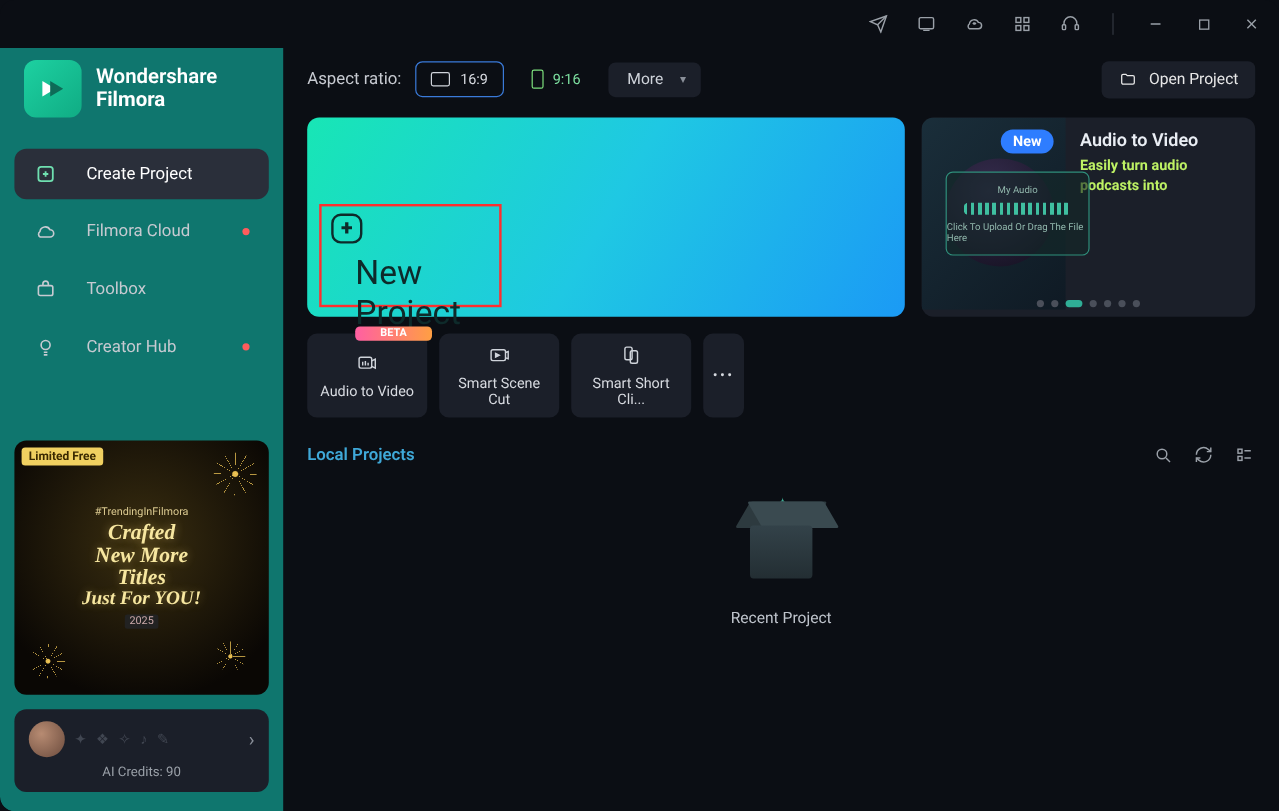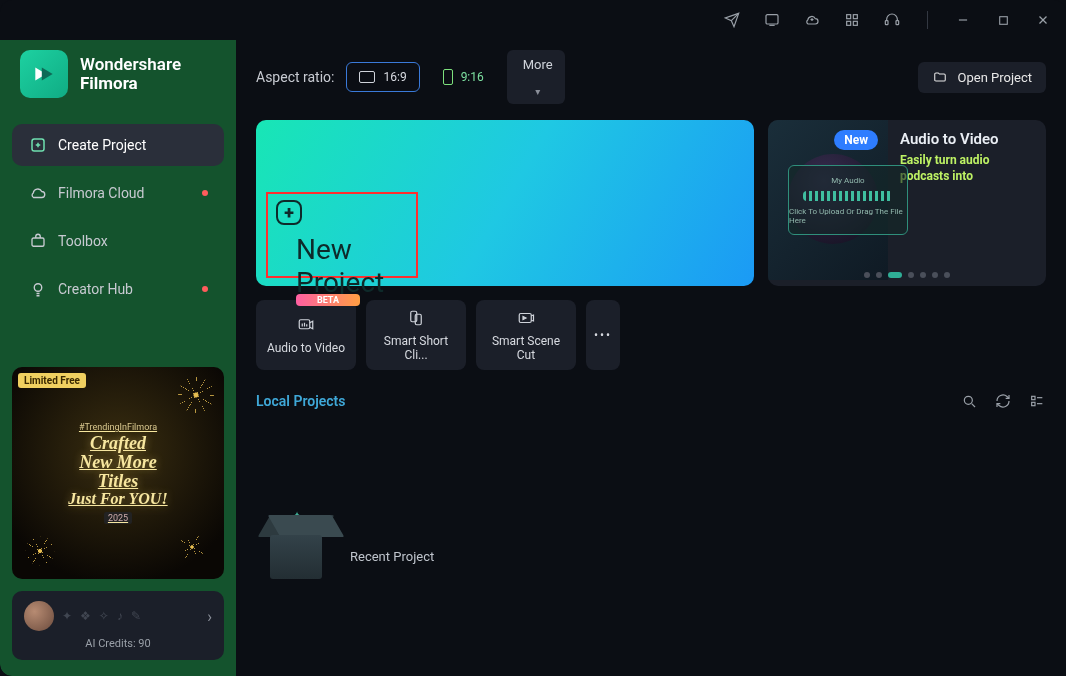--- a/index.html
+++ b/index.html
@@ -2,33 +2,33 @@
 <html><head>
 <meta charset="utf-8">
 <style>
 * { margin: 0; padding: 0; box-sizing: border-box; font-family: -apple-system, BlinkMacSystemFont, "Segoe UI", Roboto, sans-serif; }
 body { background: #0b0e14; color: #e8e8e8; width: 1066px; height: 676px; overflow: hidden; }
 .app { display: flex; flex-direction: column; width: 100%; height: 100%; background: #0b0e14; border-radius: 12px; overflow: hidden; }
 .titlebar { height: 40px; display: flex; justify-content: flex-end; align-items: center; padding: 0 14px; gap: 22px; }
 .titlebar .tb-icon { width: 18px; height: 18px; display: flex; align-items: center; justify-content: center; color: #9aa0a8; cursor: pointer; }
 .titlebar .sep { width: 1px; height: 18px; background: #333842; margin: 0 4px; }
 .main { display: flex; flex: 1; min-height: 0; }
-.sidebar { width: 236px; background: #14532d; display: flex; flex-direction: column; padding: 4px 12px 16px 12px; border-radius: 0 0 0 12px;}
+.sidebar { width: 236px; background: #0f766e; display: flex; flex-direction: column; padding: 4px 12px 16px 12px; border-radius: 0 0 0 12px;}
 .logo { display: flex; align-items: center; gap: 12px; padding: 6px 8px 18px 8px; }
 .logo-mark { width: 48px; height: 48px; background: linear-gradient(135deg,#1dd1a1,#10ac84); border-radius: 10px; display:flex; align-items:center; justify-content:center;}
 .logo-text { display:flex; flex-direction:column; line-height:1.1;}
 .logo-text .l1 { font-size:17px; font-weight:600; color:#fff;}
 .logo-text .l2 { font-size:17px; font-weight:700; color:#fff;}
 .nav { display:flex; flex-direction:column; gap:6px; margin-top:8px;}
-.nav-item { display:flex; align-items:center; gap:10px; padding:12px 16px; border-radius:10px; color:#c7cad1; cursor:pointer; font-size:14px; position:relative;}
+.nav-item { display:flex; align-items:center; gap:24px; padding:12px 16px; border-radius:10px; color:#c7cad1; cursor:pointer; font-size:14px; position:relative;}
 .nav-item.active { background:#2a2f3a; color:#fff;}
 .nav-item .dot { position:absolute; right:16px; top:50%; transform:translateY(-50%); width:6px; height:6px; background:#ff5c5c; border-radius:50%;}
 .nav-icon { width:20px; display:flex; align-items:center; justify-content:center;}
 .spacer { flex:1; }
-.promo { width:100%; aspect-ratio:1/1; border-radius:10px; overflow:hidden; position:relative; background:radial-gradient(circle at 50% 40%, #3a2e10 0%, #0a0704 80%); display:flex; flex-direction:column; align-items:center; justify-content:center; color:#f7e7a0; text-align:center;text-decoration:underline;}
+.promo { width:100%; aspect-ratio:1/1; border-radius:10px; overflow:hidden; position:relative; background:radial-gradient(circle at 50% 40%, #3a2e10 0%, #0a0704 80%); display:flex; flex-direction:column; align-items:center; justify-content:center; color:#f7e7a0; text-align:center;}
 .promo .ribbon { position:absolute; top:6px; left:6px; background:#f0d060; color:#3a2900; font-size:10px; font-weight:700; padding:2px 6px; border-radius:3px;}
 .promo .p-sub { font-size:9px; color:#d9c88f; margin-bottom:2px;}
 .promo .p-line { font-family: Georgia, 'Times New Roman', serif; font-style:italic; font-weight:700; font-size:18px; line-height:1.05; text-shadow:0 0 8px rgba(255,220,120,.4);}
 .promo .p-year { font-size:9px; color:#caa; margin-top:4px; background:#222; padding:1px 4px; border-radius:2px;}
 .firework { position:absolute; width:36px; height:36px; }
 .firework::before { content:""; position:absolute; inset:0; background:
  radial-gradient(circle, rgba(255,210,90,.9) 0 2px, transparent 3px) center/100% 100%,
  repeating-conic-gradient(from 0deg, rgba(255,210,90,.7) 0 2deg, transparent 2deg 30deg);
  border-radius:50%; filter:blur(.3px);}
 .credits-card { margin-top:12px; background:#1b1f29; border-radius:10px; padding:10px 12px; display:flex; flex-direction:column; gap:6px;}
@@ -39,21 +39,21 @@
 .chev { color:#8a8f99; margin-left:auto; }
 .credits-text { font-size:11px; color:#9aa0a8; text-align:center;}
 .content { flex:1; display:flex; flex-direction:column; padding: 4px 20px 10px 20px; min-width:0;}
 .toolbar { display:flex; align-items:center; gap:10px; margin-top:6px; margin-bottom:16px;}
 .toolbar .label { color:#c7cad1; font-size:14px; margin-right:2px;}
 .ratio-btn { display:flex; align-items:center; gap:8px; padding:7px 12px; border-radius:6px; font-size:12px; cursor:pointer; border:1px solid transparent; color:#d7dae0;}
 .ratio-btn.active { border:1px solid #3a7ad9;}
 .ratio-btn.nine16 { }
 .ratio-icon { width:16px; height:12px; border:1.5px solid #cfd3da; border-radius:2px;}
 .ratio-icon.portrait { width:10px; height:16px; border:1.5px solid #7de07d; border-radius:2px;}
-.more-btn { display:flex; align-items:center; gap:14px; padding:7px 12px 7px 16px; border-radius:6px; background:#1b1f29; color:#cfd3da; font-size:13px; cursor:pointer;flex-direction:column;}
+.more-btn { display:flex; align-items:center; gap:14px; padding:7px 12px 7px 16px; border-radius:6px; background:#1b1f29; color:#cfd3da; font-size:13px; cursor:pointer;}
 .openproj { margin-left:auto; display:flex; align-items:center; gap:10px; padding:8px 14px; background:#1b1f29; border-radius:6px; color:#e8e8e8; font-size:13px; cursor:pointer;}
 .hero-row { display:flex; gap:14px; }
 .hero { flex: 0 0 498px; height:166px; border-radius:10px; background:linear-gradient(120deg,#18e6b5 0%, #1fc8e3 50%, #1b9af5 100%); position:relative; cursor:pointer;}
 .hero-inner { position:absolute; left:10px; bottom:8px; width:152px; height:86px; border:2px solid #ff2e2e; padding:6px 8px 4px 8px; display:flex; flex-direction:column; justify-content:flex-start; gap:8px;}
 .hero-plus { width:26px; height:26px; border:2.5px solid #0e2a2a; border-radius:8px; display:flex; align-items:center; justify-content:center; color:#0e2a2a; font-weight:900; font-size:18px;}
 .hero-title { color:#0e2a2a; font-size:28px; font-weight:400;margin-left:20px;}
 .feature-card { flex:1; min-width:0; border-radius:10px; overflow:hidden; position:relative; background:#1b1f29; display:flex; flex-direction:row;}
 .feature-img { height:160px; background:linear-gradient(135deg,#1a2e3a,#0f1a24); position:relative; display:flex; align-items:center; justify-content:center;}
 .badge-new { position:absolute; top:10px; right:10px; background:#2e7dff; color:#fff; font-size:12px; font-weight:700; padding:3px 10px; border-radius:10px;}
 .audio-mock { width:120px; height:70px; border:1px solid #2f8f7b; border-radius:6px; background:rgba(20,40,40,.6); display:flex; flex-direction:column; align-items:center; justify-content:center; gap:6px; transform:translateX(20px);}
@@ -68,21 +68,21 @@
 .dots span.on { width:14px; border-radius:3px; background:#2fae96;}
 .tools-row { display:flex; gap:10px; margin-top:14px;}
 .tool { flex:0 0 100px; height:70px; background:#1b1f29; border-radius:8px; display:flex; flex-direction:column; align-items:center; justify-content:center; gap:6px; font-size:12px; color:#d7dae0; cursor:pointer; position:relative; text-align:center; padding:0 6px;}
 .tool .ti { width:24px; height:20px; display:flex; align-items:center; justify-content:center; color:#cfd3da;}
 .tool .beta { position:absolute; top:-6px; right:-4px; background:linear-gradient(90deg,#ff5fa2,#ff9f43); color:#fff; font-size:9px; font-weight:700; padding:1px 21px; border-radius:4px;}
 .tool.more-dots { flex:0 0 34px; }
 .section-row { display:flex; align-items:center; margin-top:22px;}
 .section-title { color:#3fa8d8; font-size:14px; font-weight:600;}
 .section-icons { margin-left:auto; display:flex; gap:16px; color:#9aa0a8;}
 .section-icons .sic { width:18px; height:18px; display:flex; align-items:center; justify-content:center; cursor:pointer;}
-.empty { flex:1; display:flex; flex-direction:row; align-items:center; justify-content:flex-start; padding-top:36px; gap:14px;}
+.empty { flex:1; display:flex; flex-direction:column; align-items:center; justify-content:flex-start; padding-top:36px; gap:14px;}
 .box3d { width:80px; height:70px; position:relative;}
 .box3d .lid { position:absolute; top:-6px; left:8px; width:64px; height:22px; background:#2d3a3f; transform:skewX(-30deg); border-radius:2px;}
 .box3d .lid2 { position:absolute; top:-6px; left:18px; width:64px; height:22px; background:#3a4a50; transform:skewX(30deg); border-radius:2px;}
 .box3d .body { position:absolute; top:14px; left:14px; width:52px; height:44px; background:linear-gradient(#334249,#232e33); border-radius:3px;}
 .box3d .sparkle { position:absolute; top:-12px; left:36px; color:#3fae96; font-size:12px;}
 .empty-label { color:#bfc4cc; font-size:13px;}
 svg { display:block; }
 </style>
 </head>
 <body>
@@ -295,35 +295,35 @@
                 <rect x="3" y="5" width="14" height="12" rx="2"></rect>
                 <path d="M17 9l4-2v10l-4-2"></path>
                 <path d="M7 14v-4m3 4V9m3 5v-3"></path>
               </svg>
             </span>
           <span>Audio to Video</span>
         </div>
         <div class="tool">
           <span class="ti">
               <svg width="22" height="18" viewBox="0 0 24 24" fill="none" stroke="currentColor" stroke-width="1.6">
-                <rect x="5" y="3" width="8" height="14" rx="2"></rect>
-                <rect x="11" y="7" width="8" height="14" rx="2"></rect>
-              </svg>
-            </span>
-          <span>Smart Short Cli...</span>
+                <rect x="3" y="6" width="16" height="12" rx="2"></rect>
+                <path d="M19 9l3-1v8l-3-1"></path>
+                <path d="M8 10l4 2-4 2z" fill="currentColor"></path>
+              </svg>
+            </span>
+          <span>Smart Scene Cut</span>
         </div>
         <div class="tool">
           <span class="ti">
               <svg width="22" height="18" viewBox="0 0 24 24" fill="none" stroke="currentColor" stroke-width="1.6">
-                <rect x="3" y="6" width="16" height="12" rx="2"></rect>
-                <path d="M19 9l3-1v8l-3-1"></path>
-                <path d="M8 10l4 2-4 2z" fill="currentColor"></path>
-              </svg>
-            </span>
-          <span>Smart Scene Cut</span>
+                <rect x="5" y="3" width="8" height="14" rx="2"></rect>
+                <rect x="11" y="7" width="8" height="14" rx="2"></rect>
+              </svg>
+            </span>
+          <span>Smart Short Cli...</span>
         </div>
         <div class="tool more-dots">
           <span style="letter-spacing:2px;">•••</span>
         </div>
       </div>
 
       <div class="section-row">
         <span class="section-title">Local Projects</span>
         <div class="section-icons">
           <span class="sic">

